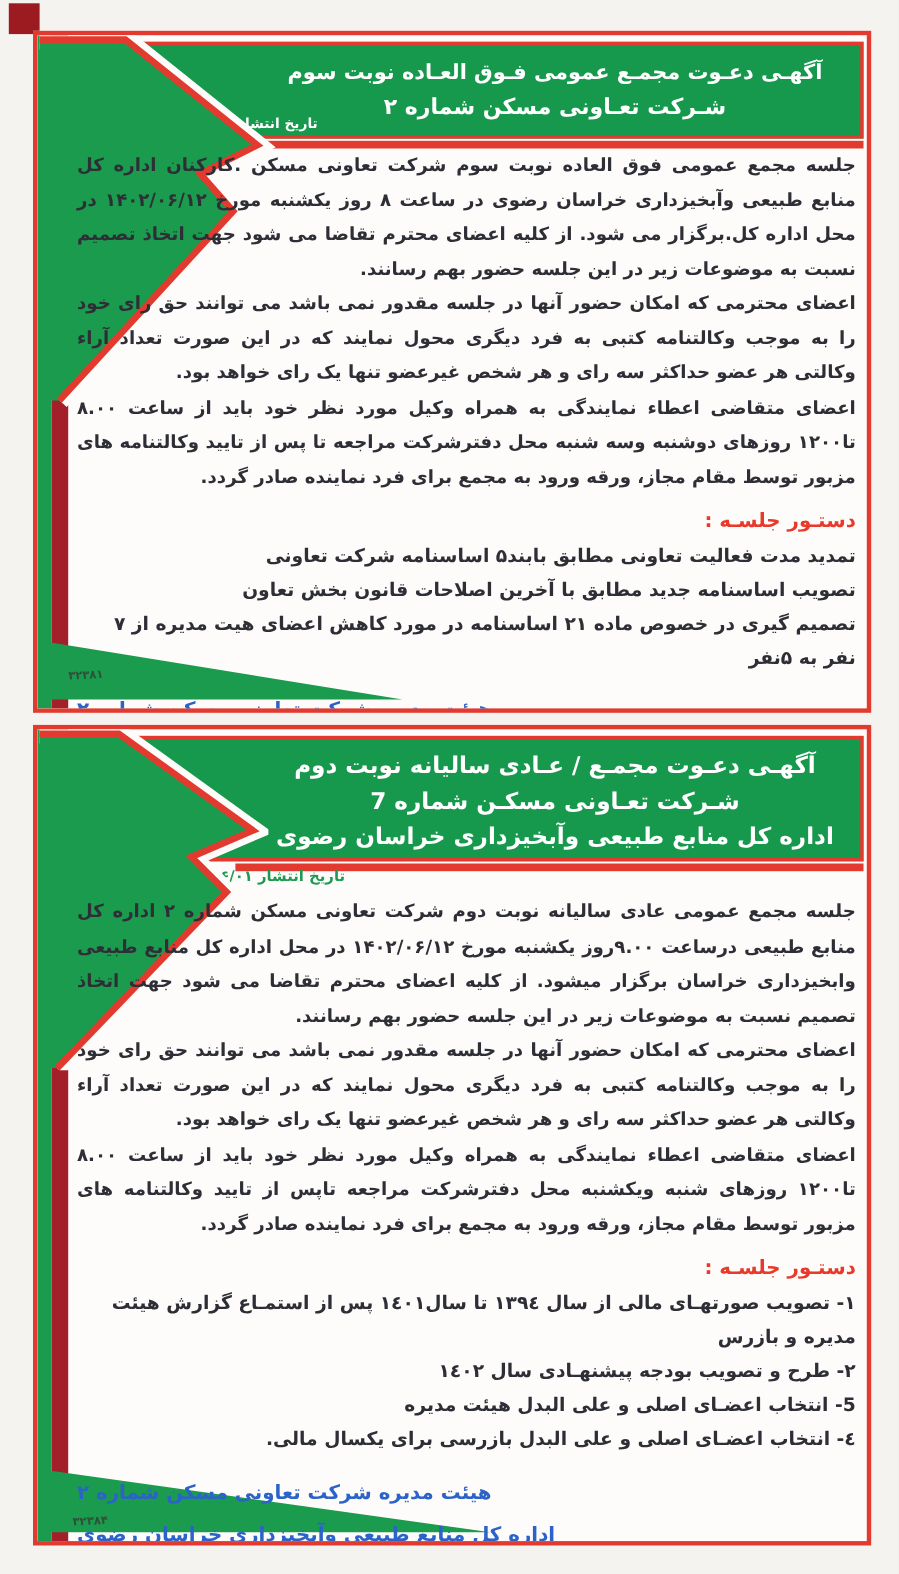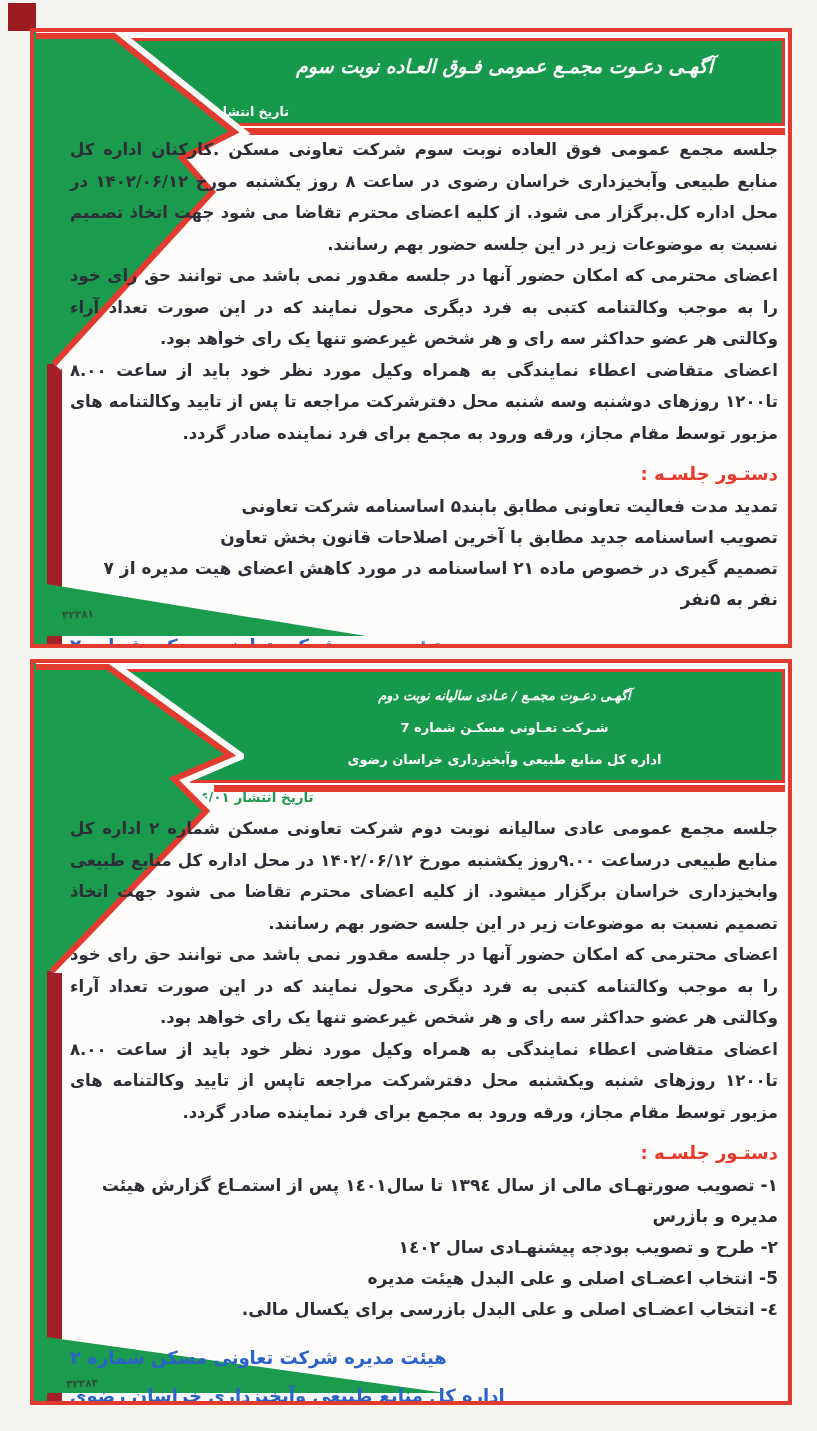--- a/index.html
+++ b/index.html
@@ -17,23 +17,23 @@
   .panel{position:absolute;left:30px;width:762px;border:4px solid var(--outline_red);
         background:var(--panel_bg);overflow:hidden;}
   .panel-1{top:28px;height:620px;}
   .panel-2{top:659px;height:746px;}
   .stripe-g{position:absolute;left:0;top:0;bottom:0;width:13px;background:var(--stripe-green,#1b9b4e);background:var(--stripe_green);z-index:1;}
   .stripe-r{position:absolute;left:13px;top:0;bottom:0;width:15px;background:var(--stripe_red);z-index:1;}
   .banner{position:absolute;left:88px;right:3px;top:6px;background:var(--banner_green);
         border:3px solid var(--outline_red);z-index:2;color:#fff;text-align:center;}
   .banner-1{height:88px;padding:10px 8px 0 110px;}
   .banner-2{height:114px;padding:8px 8px 0 110px;}
-  .banner .l1{font-size:19px;line-height:30px;font-style:italic;}
+  .banner .l1{font-size:19px;line-height:30px;}
   .banner .l2{font-size:20px;line-height:33px;}
-  .banner-2 .l1,.banner-2 .l2,.banner-2 .l3{font-size:13px;line-height:32px;}
+  .banner-2 .l1,.banner-2 .l2,.banner-2 .l3{font-size:21px;line-height:32px;}
   .banner-underbar{position:absolute;left:180px;right:3px;height:7px;
         background:var(--outline_red);z-index:2;}
   .underbar-1{top:96px;} .underbar-2{top:122px;}
   .banner-date{position:absolute;left:16px;bottom:4px;font-size:12.5px;color:#fff;
         direction:rtl;}
   .free-date{position:absolute;left:120px;top:126px;font-size:13.5px;
         color:var(--date_green);z-index:3;}
   .chevron{position:absolute;left:0;top:0;z-index:3;pointer-events:none;}
   .wedge{position:absolute;left:12px;bottom:4px;z-index:2;pointer-events:none;}
   .serial{position:absolute;font-size:10.5px;color:var(--serial_green);z-index:4;
@@ -57,20 +57,21 @@
 <div class="page">
 
   <div class="corner-square"></div>
 
   <div class="panel panel-1">
     <div class="stripe-g"></div>
     <div class="stripe-r"></div>
 
     <div class="banner banner-1">
       <div class="l1">آگهـی دعـوت مجمـع عمومی فـوق العـاده نوبت سوم</div>
+      <div class="l2">شـرکت تعـاونی مسکن شماره ۲</div>
       <div class="banner-date">تاریخ انتشار ۱۴۰۲/۰۶/۰۱</div>
     </div>
     <div class="banner-underbar underbar-1"></div>
 
     <svg class="chevron" width="220" height="340" viewBox="0 0 220 340">
       <path d="M2,4 L80,4 L200,100 L148,126 L178,160 L20,332" fill="none" stroke="#fdfcfa" stroke-width="18" stroke-linejoin="miter"></path>
       <polygon points="2,4 80,4 200,100 148,126 178,160 20,332 2,332" style="fill:var(--stripe_green)"></polygon>
       <path d="M2,4 L80,4 L200,100 L148,126 L178,160 L20,332" fill="none" style="stroke:var(--outline_red)" stroke-width="6" stroke-linejoin="miter"></path>
     </svg>
 

